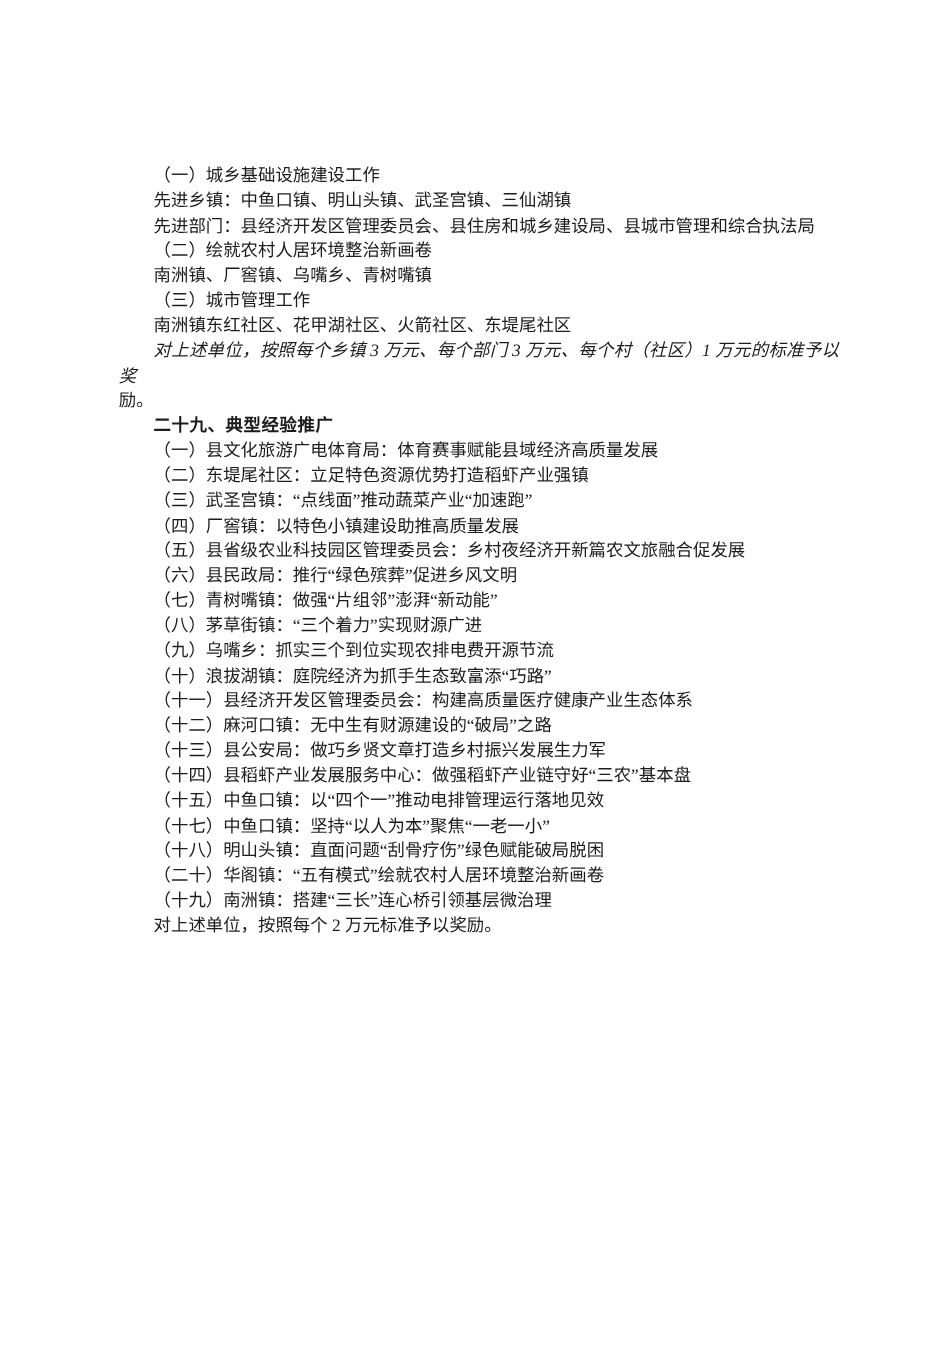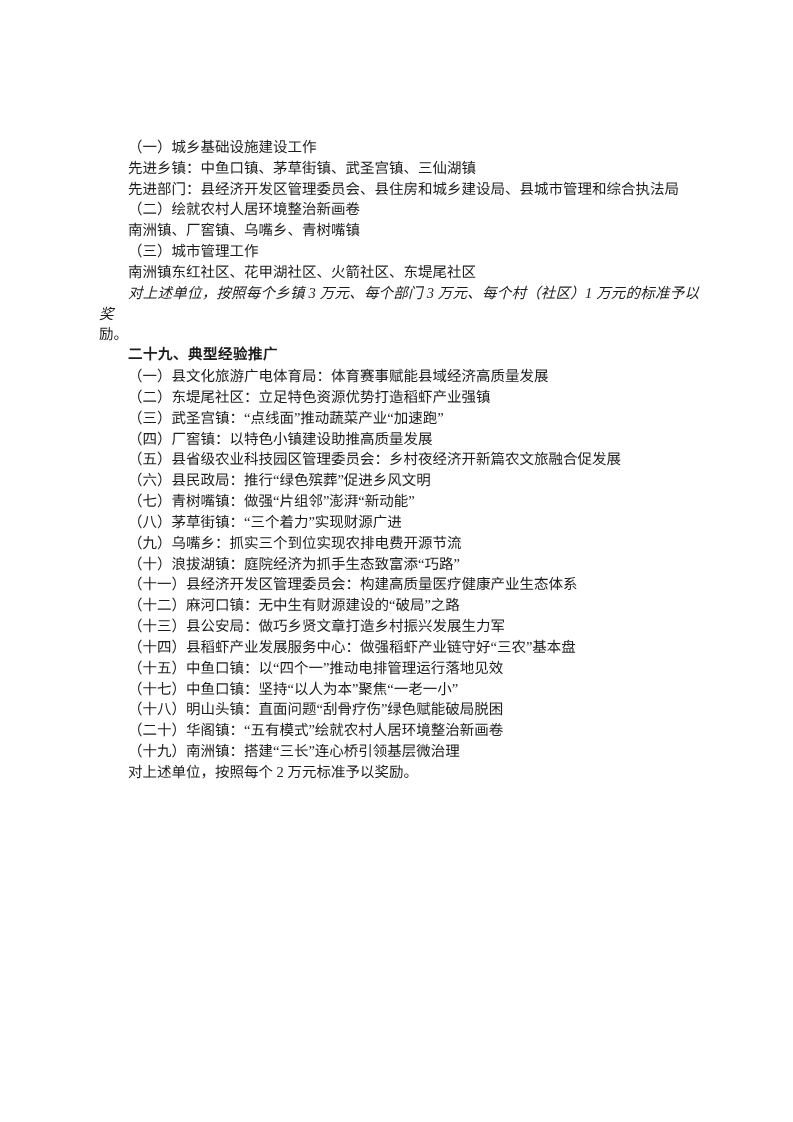--- a/index.html
+++ b/index.html
@@ -27,21 +27,21 @@
     line-height: 20.83px;
     color: #1c1c1c;
   }
   .line {
     white-space: nowrap;
   }
   .line.indent {
     text-indent: 2em;
   }
   .line.heading {
-    font-family: Liberation Mono, monospace;
+    font-family: Liberation Serif, serif;
     font-weight: 700;
     letter-spacing: 0.5px;
   }
   .line.justify-last {
     white-space: normal;
     text-align: justify;
     text-align-last: justify;
     font-style: italic;
   }
   .page-number {
@@ -55,21 +55,21 @@
     color: #3b82f6;
     padding-left: 32px;
   }
 </style>
 </head>
 <body>
 
 <div class="page">
   <div class="doc-body">
       <div class="line indent">（一）城乡基础设施建设工作</div>
-      <div class="line indent">先进乡镇：中鱼口镇、茅草街镇、武圣宫镇、三仙湖镇</div>
+      <div class="line indent">先进乡镇：中鱼口镇、明山头镇、武圣宫镇、三仙湖镇</div>
       <div class="line indent">先进部门：县经济开发区管理委员会、县住房和城乡建设局、县城市管理和综合执法局</div>
       <div class="line indent">（二）绘就农村人居环境整治新画卷</div>
       <div class="line indent">南洲镇、厂窖镇、乌嘴乡、青树嘴镇</div>
       <div class="line indent">（三）城市管理工作</div>
       <div class="line indent">南洲镇东红社区、花甲湖社区、火箭社区、东堤尾社区</div>
       <div class="line indent justify-last">对上述单位，按照每个乡镇 3 万元、每个部门 3 万元、每个村（社区）1 万元的标准予以奖</div>
       <div class="line">励。</div>
       <div class="line indent heading">二十九、典型经验推广</div>
       <div class="line indent">（一）县文化旅游广电体育局：体育赛事赋能县域经济高质量发展</div>
       <div class="line indent">（二）东堤尾社区：立足特色资源优势打造稻虾产业强镇</div>

